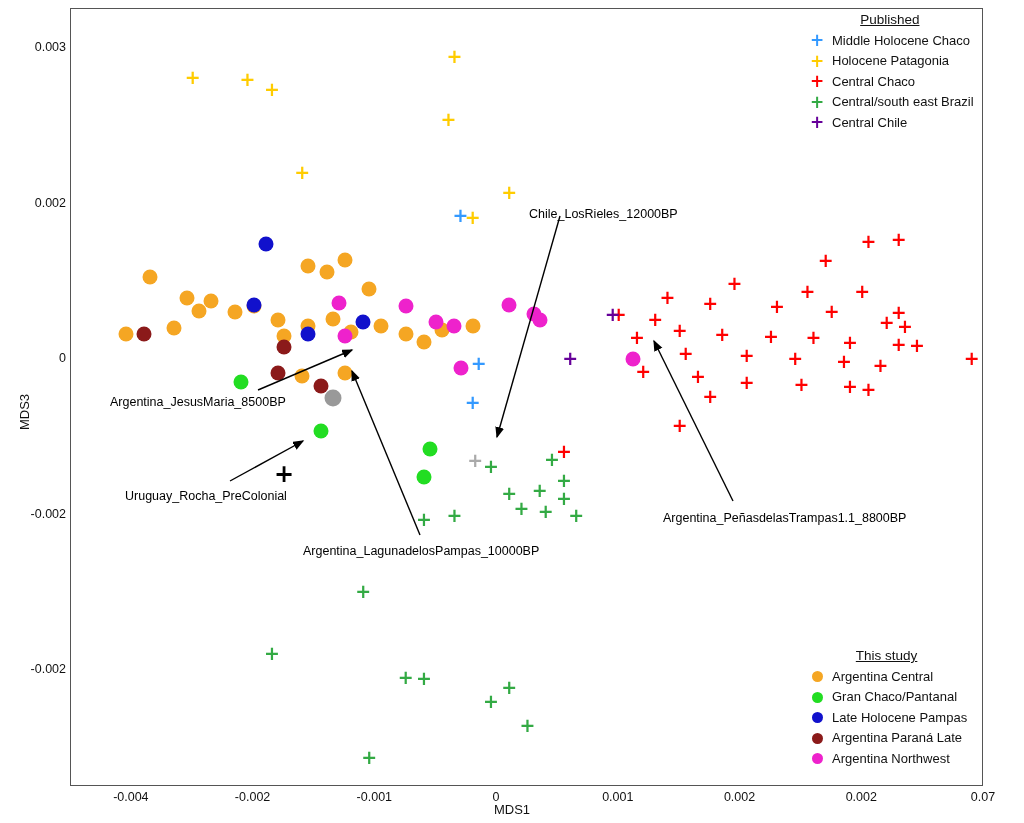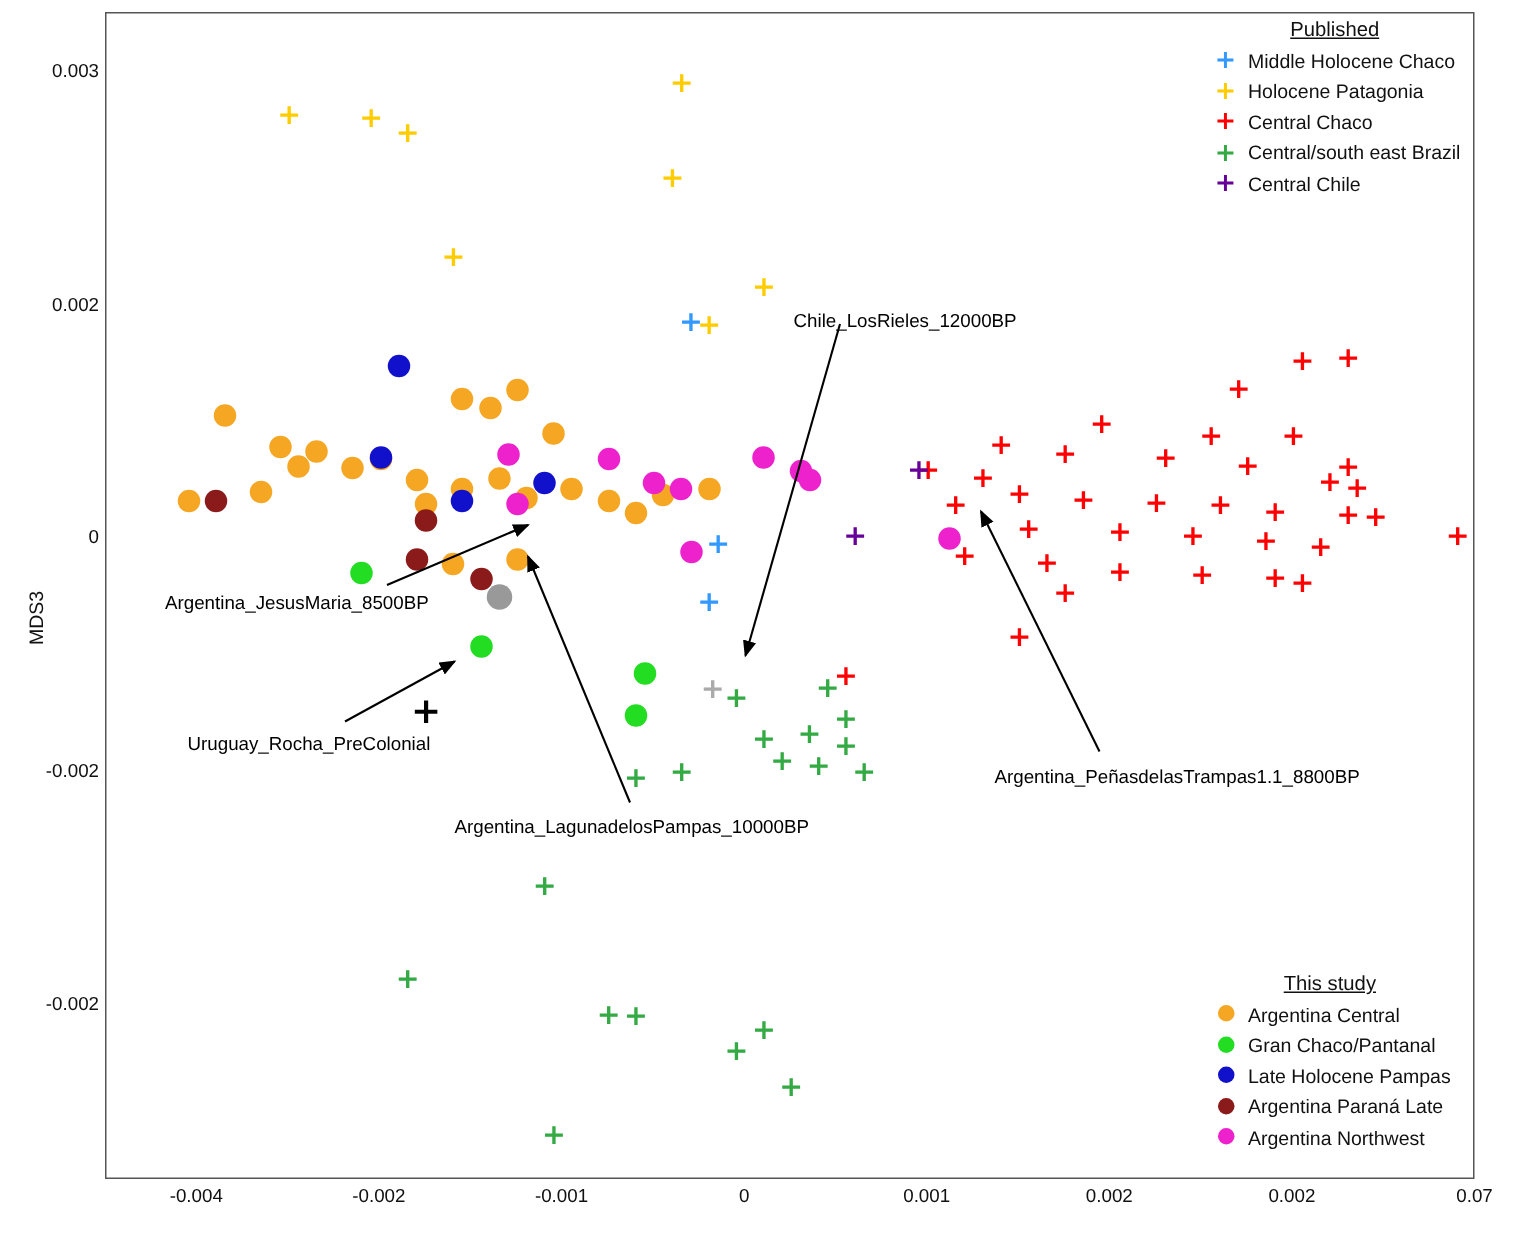--- a/index.html
+++ b/index.html
@@ -58,20 +58,21 @@
   }
   svg#arrows{position:absolute;left:0;top:0;width:1024px;height:823px;pointer-events:none;}
 </style>
 </head>
 <body>
 
 <div id="stage">
 
   <div class="axis-label" id="ylabel">MDS3</div>
 
+  <div class="axis-label" id="xlabel">MDS1</div>
 
   <div id="ytick-area">
       <div class="tick-label-y" style="top: 38.9px;">0.003</div>
       <div class="tick-label-y" style="top: 194.5px;">0.002</div>
       <div class="tick-label-y" style="top: 350.1px;">0</div>
       <div class="tick-label-y" style="top: 505.7px;">-0.002</div>
       <div class="tick-label-y" style="top: 661.3px;">-0.002</div>
     </div>
   <div id="xtick-area">
       <div class="tick-label-x" style="left: 60.8667px;">-0.004</div>

